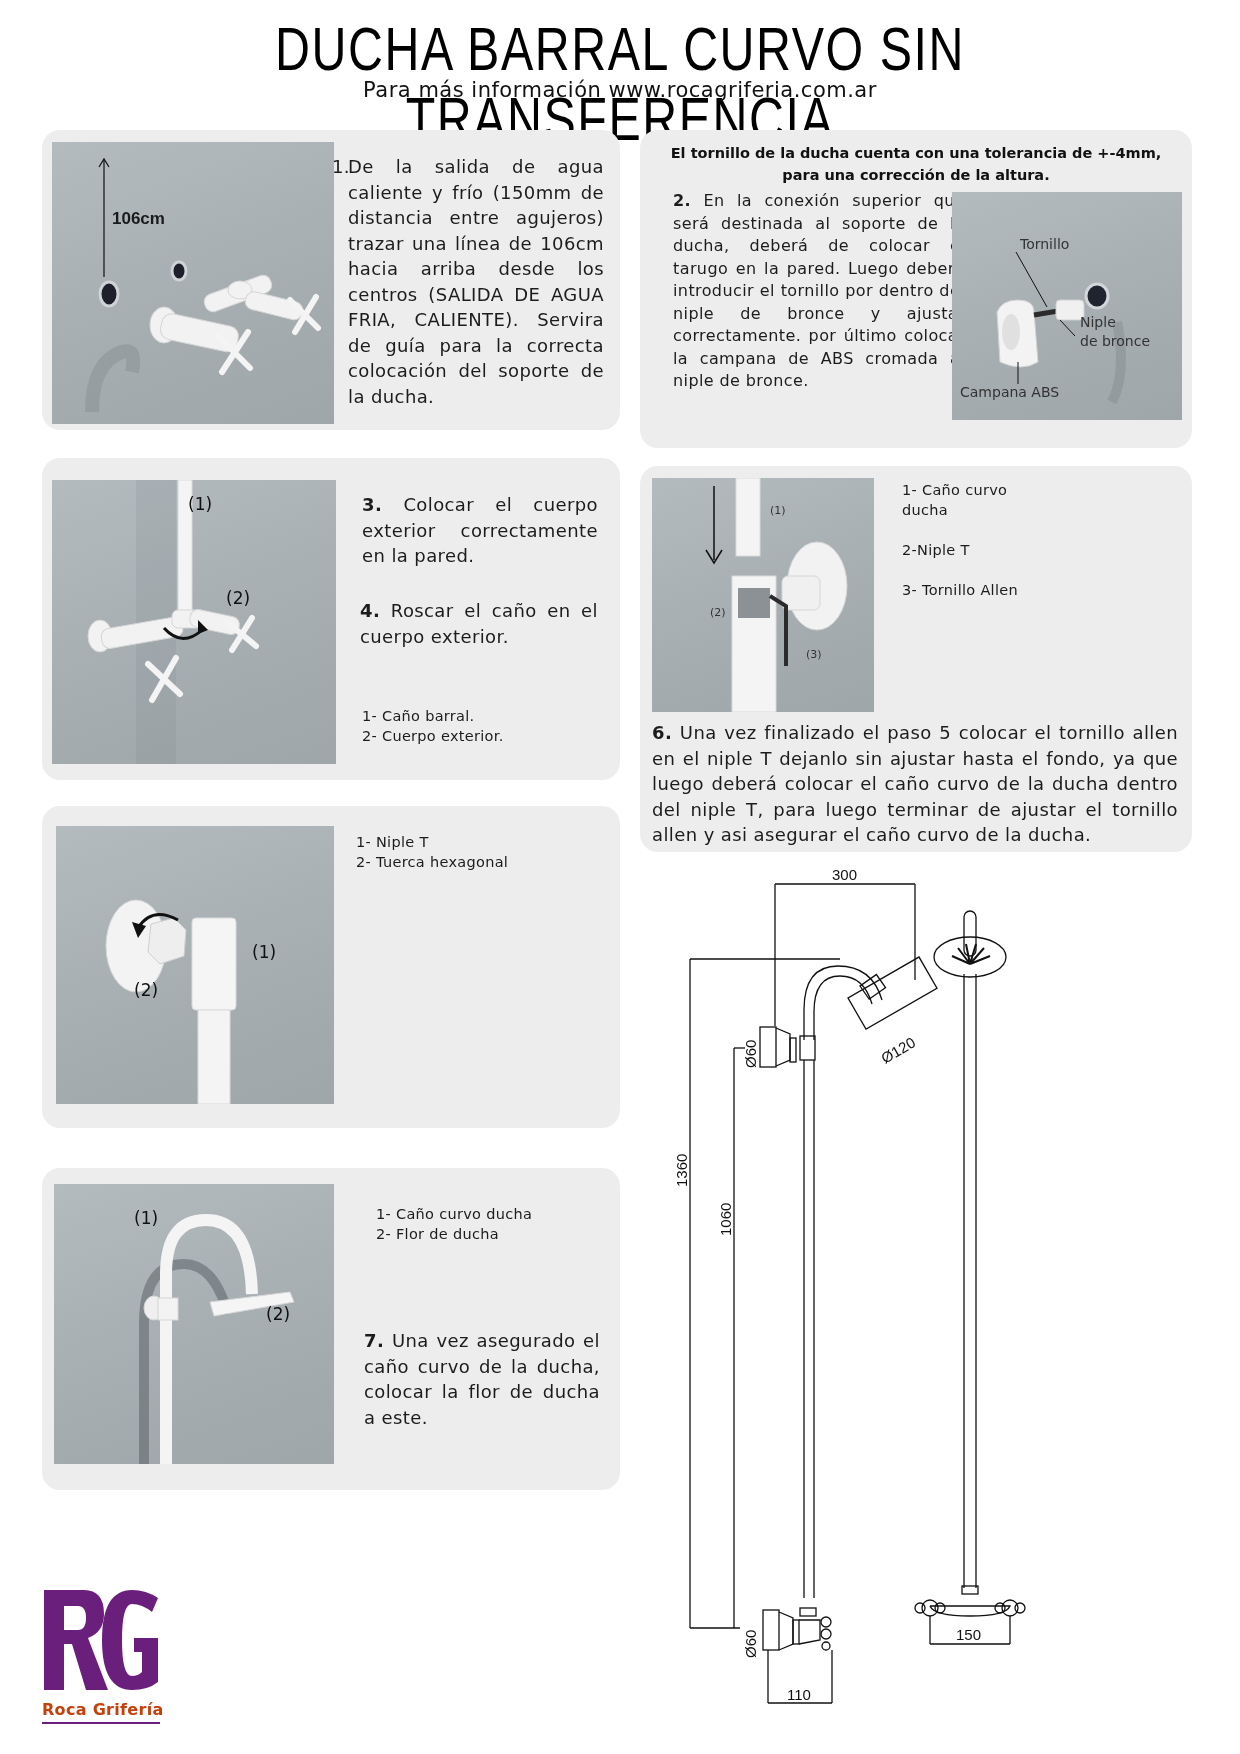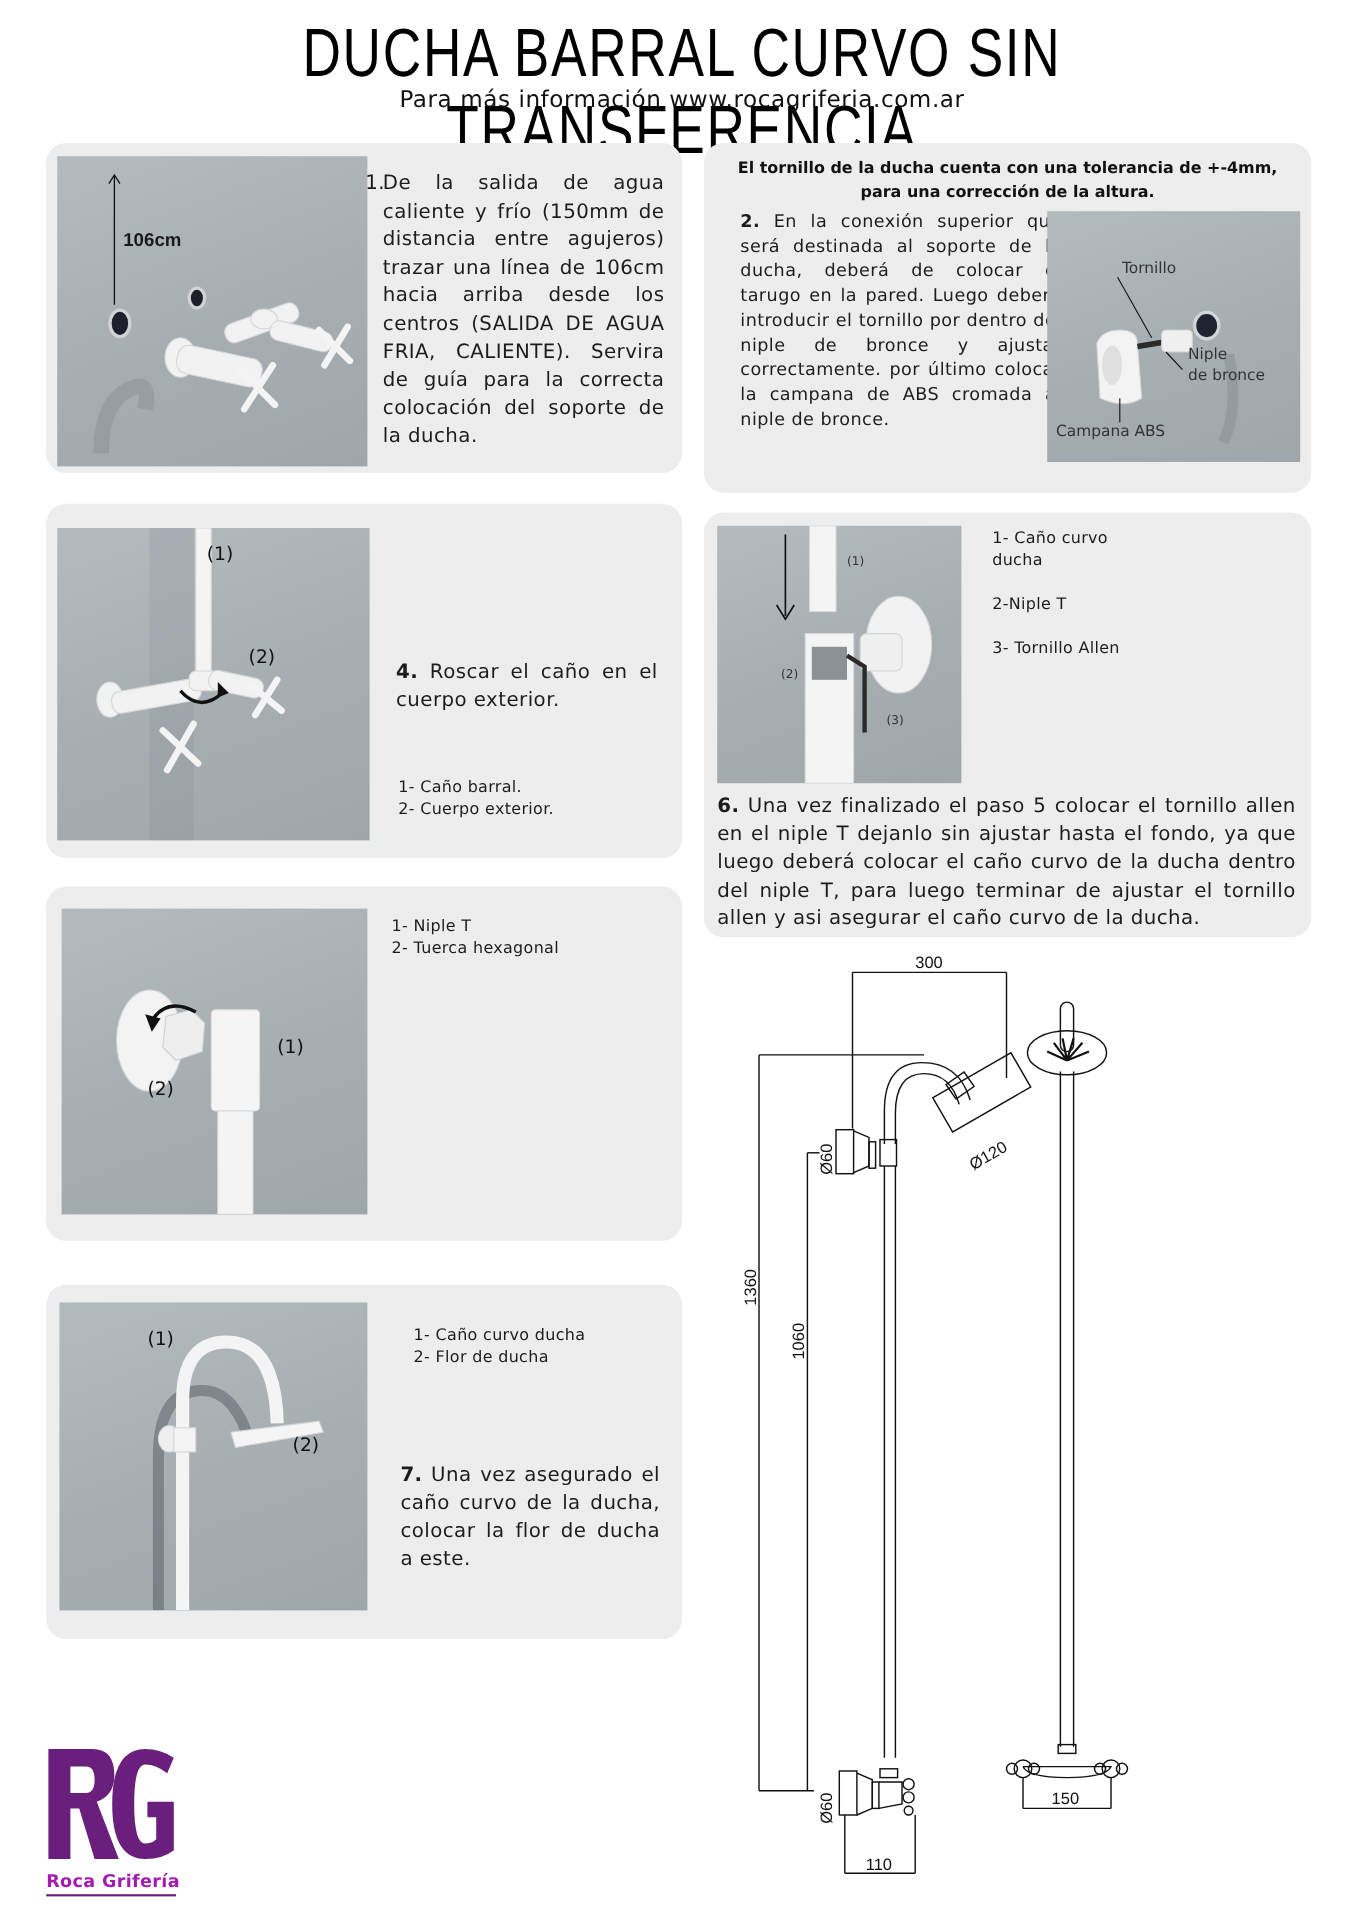--- a/index.html
+++ b/index.html
@@ -13,21 +13,21 @@
   .card { position:absolute; background:#ededed; border-radius:18px; }
   .photo { position:absolute; background:linear-gradient(160deg,#b3bbbf 0%,#a6aeb2 55%,#9ea6aa 100%); overflow:hidden; }
   .ptxt { position:absolute; font-size:18px; line-height:25.5px; text-align:justify; color:#1c1c1c; letter-spacing:0.4px; }
   .ptxt b { font-weight:700; }
   .small { position:absolute; font-size:14.5px; line-height:20px; color:#1c1c1c; letter-spacing:0.3px; }
   .lbl { position:absolute; font-size:17px; color:#111; }
   .lbl-s { position:absolute; font-size:11px; color:#333; }
   .note { position:absolute; font-size:14.5px; font-weight:700; text-align:center; line-height:22px; color:#111; }
   svg text { font-family:"Liberation Sans", sans-serif; }
   .logo-rg { position:absolute; left:42px; top:1588px; width:118px; height:104px; }
-  .logo-text { position:absolute; left:42px; top:1700px; font-size:16px; color:#a21caf; font-weight:700; letter-spacing:0.3px; }
+  .logo-text { position:absolute; left:42px; top:1700px; font-size:16px; color:#c2410c; font-weight:700; letter-spacing:0.3px; }
   .logo-line { position:absolute; left:42px; top:1722px; width:118px; height:2px; background:#6b1f7d; }
 </style>
 </head>
 <body>
 
 <div class="title">DUCHA BARRAL CURVO SIN TRANSFERENCIA</div>
 <div class="subtitle">Para más información www.rocagriferia.com.ar</div>
 
 <div class="card" style="left:42px;top:130px;width:578px;height:300px;">
   <div class="photo" style="left:10px;top:12px;width:282px;height:282px;">
@@ -99,20 +99,24 @@
         <line x1="100" y1="220" x2="124" y2="178"></line>
           <line x1="96" y1="184" x2="128" y2="214"></line>
         <line x1="180" y1="170" x2="200" y2="138"></line>
           <line x1="176" y1="143" x2="204" y2="166"></line>
       </g>
       <path d="M112 148 Q130 168 150 150" fill="none" stroke="#111" stroke-width="3"></path>
       <polygon points="146,140 156,150 146,154" fill="#111"></polygon>
     </svg>
     <div class="lbl" style="left:136px;top:14px;">(1)</div>
     <div class="lbl" style="left:174px;top:108px;">(2)</div>
+  </div>
+  <div class="ptxt" style="left:320px;top:34px;width:236px;">
+    <b>3.</b>
+    <span>Colocar el cuerpo exterior correctamente en la pared.</span>
   </div>
   <div class="ptxt" style="left:318px;top:140px;width:238px;">
     <b>4.</b>
     <span>Roscar el caño en el cuerpo exterior.</span>
   </div>
   <div class="small" style="left:320px;top:248px;">
     <div>1- Caño barral.</div>
     <div>2- Cuerpo exterior.</div>
   </div>
 </div>

